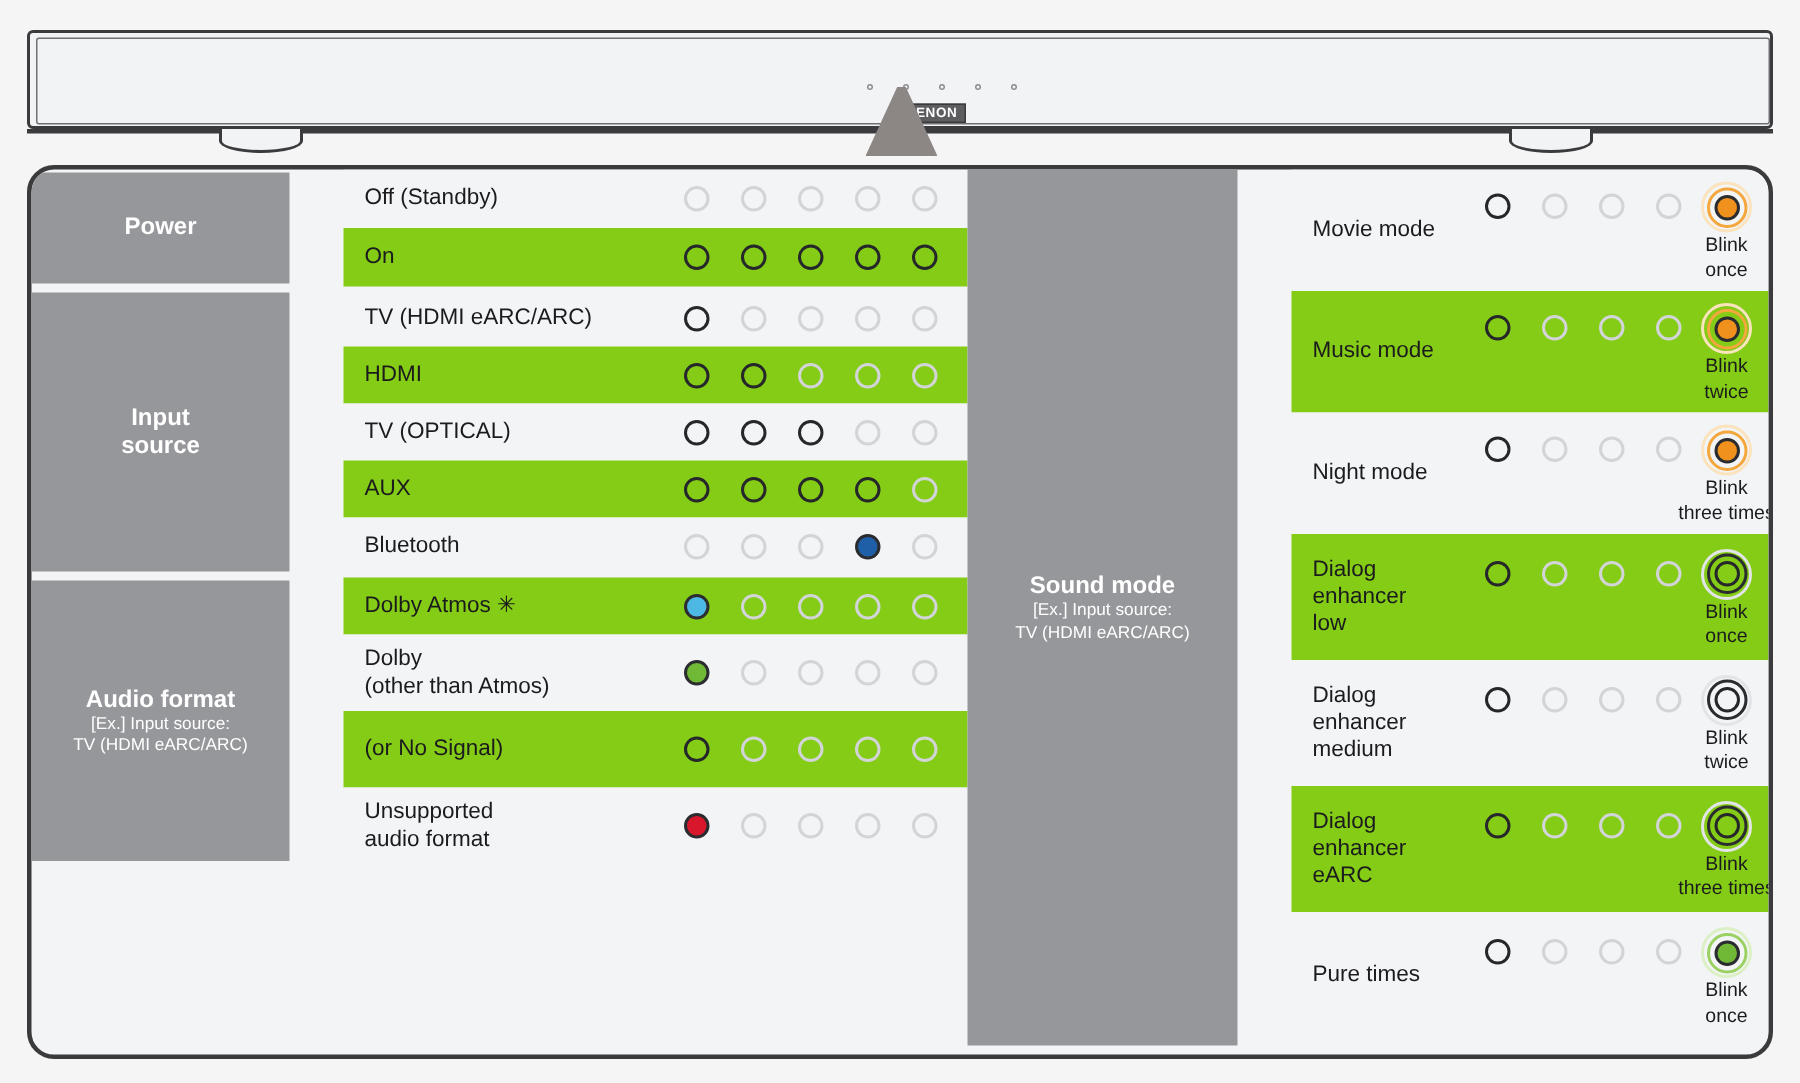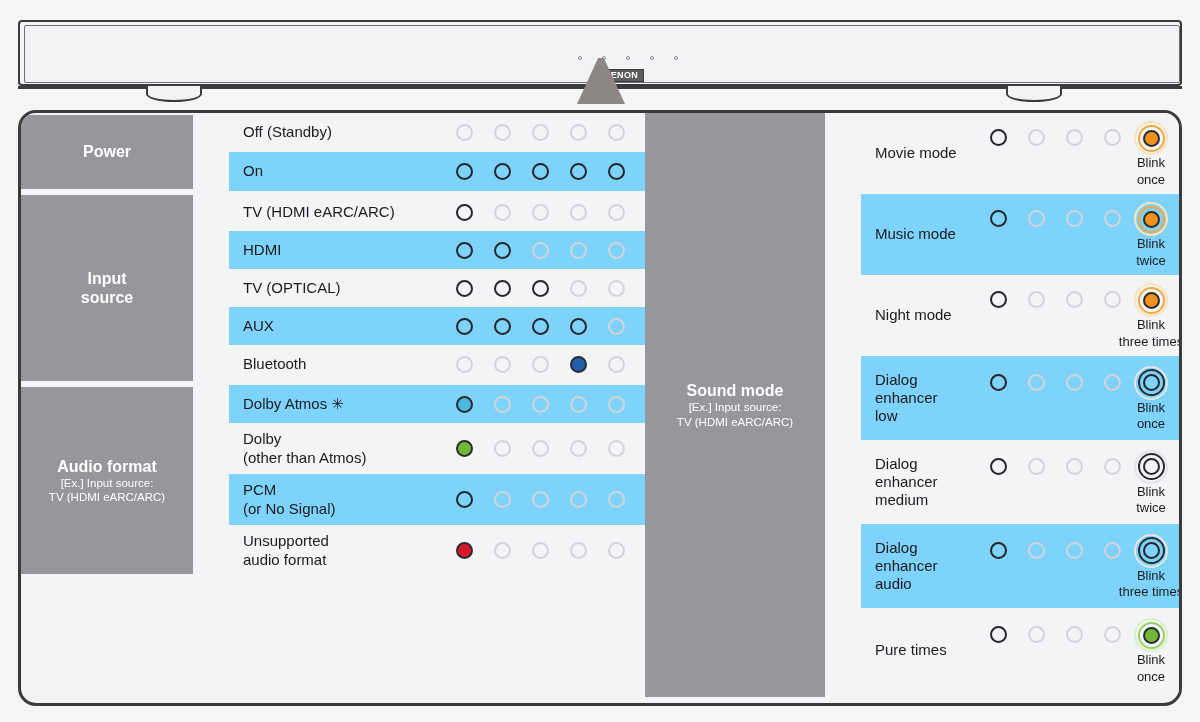--- a/index.html
+++ b/index.html
@@ -124,21 +124,21 @@
   .group-title { font-size: 16px; font-weight: bold; line-height: 1.2; }
   .group-sub   { font-size: 11.5px; font-weight: normal; line-height: 1.25; }
 
   .rows-stack { display: flex; flex-direction: column; padding-left: 36px; }
 
   .data-row {
     display: flex;
     align-items: center;
     background: #f3f4f6;
   }
-  .data-row.alt { background: #7dd3fc; }
+  .data-row.alt { background: #84cc16; }
 
   .row-label {
     font-size: 15px;
     color: #1b1b1d;
     line-height: 1.22;
     padding-left: 14px;
     flex: 1 1 auto;
   }
 
   .led-group {
@@ -451,21 +451,20 @@
               <div class="led-cell">
                 <div class="led off"></div>
               </div>
               <div class="led-cell">
                 <div class="led off"></div>
               </div>
             </div>
           </div>
           <div class="data-row alt" style="height: 51px;">
             <div class="row-label">
-              <div>PCM</div>
               <div>(or No Signal)</div>
             </div>
             <div class="led-group" style="margin-right: 10px;">
               <div class="led-cell">
                 <div class="led white"></div>
               </div>
               <div class="led-cell">
                 <div class="led off"></div>
               </div>
               <div class="led-cell">
@@ -675,21 +674,21 @@
                 <div>Blink</div>
                 <div>twice</div>
               </div>
             </div>
           </div>
         </div>
         <div class="data-row alt" style="height: 84px;">
           <div class="row-label" style="flex: 0 0 118px;">
             <div>Dialog</div>
             <div>enhancer</div>
-            <div>audio</div>
+            <div>eARC</div>
           </div>
           <div class="led-group" style="margin-left: auto; margin-right: 8px; padding-top: 4px;">
             <div class="led-cell">
               <div style="height: 6px;"></div>
               <div class="led white"></div>
             </div>
             <div class="led-cell">
               <div style="height: 6px;"></div>
               <div class="led off"></div>
             </div>

